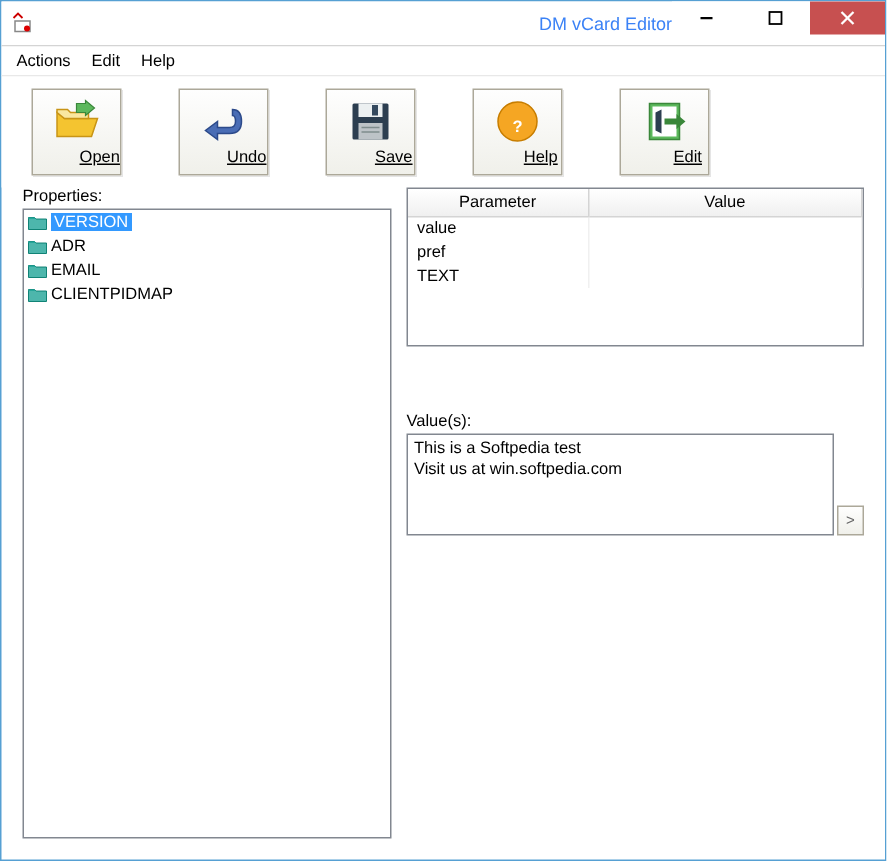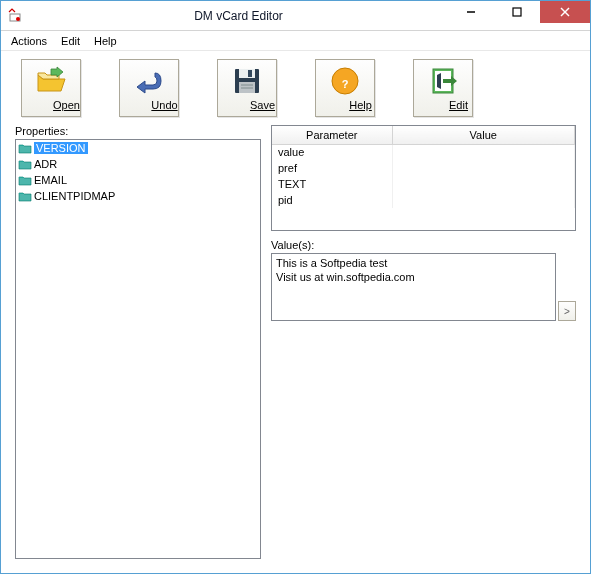--- a/index.html
+++ b/index.html
@@ -2,21 +2,21 @@
 <html><head>
   <meta charset="utf-8">
   <style>
     * { box-sizing: border-box; margin: 0; padding: 0; font-family: 'Segoe UI', Tahoma, sans-serif; font-size: 11px; }
     body { background: #fff; width: 591px; height: 574px; overflow: hidden; }
     
     .window { width: 591px; height: 574px; border: 1px solid #56a0d3; background: #fff; display: flex; flex-direction: column; }
     
     .titlebar { height: 30px; background: #fff; border-bottom: 1px solid #d4d4d4; display: flex; align-items: center; padding: 0 0 0 6px; }
     .titlebar-icon { width: 16px; height: 16px; margin-right: 6px; }
-    .titlebar-title { flex: 1; text-align: center; font-size: 12px; color: #0f172a; }
+    .titlebar-title { flex: 1; text-align: right; font-size: 12px; color: #3b82f6; }
     .titlebar-buttons { display: flex; height: 100%; }
     .titlebar-btn { width: 46px; height: 22px; display: flex; align-items: center; justify-content: center; background: #fff; border: none; }
     .titlebar-btn.close { background: #c75050; color: #fff; width: 50px; height: 22px; }
     .titlebar-btn svg { display: block; }
     
     .menubar { height: 20px; background: #fff; display: flex; align-items: center; padding: 0 4px; gap: 2px; border-bottom: 1px solid #e8e8e8; }
     .menubar-item { padding: 2px 6px; cursor: default; }
     
     .toolbar { height: 74px; background: #fff; display: flex; align-items: center; padding: 8px 20px; gap: 38px; }
     .toolbar-btn { width: 60px; height: 58px; border: 1px solid #aca899; background: linear-gradient(#fefefe, #f0f0ea); display: flex; flex-direction: column; align-items: center; justify-content: center; gap: 2px; cursor: pointer; box-shadow: 1px 1px 0 rgba(0,0,0,0.1); }
@@ -34,21 +34,21 @@
     .list-icon { width: 14px; height: 12px; flex-shrink: 0; }
     .list-text { font-size: 11px; text-align: right; }
     
     .right-panel { flex: 1; display: flex; flex-direction: column; gap: 8px; }
     .table-wrap { height: 106px; border: 1px solid #828790; background: #fff; overflow: auto; }
     .table { width: 100%; border-collapse: collapse; }
     .table th { text-align: center; font-weight: normal; padding: 2px 6px; height: 18px; background: linear-gradient(#fff, #f0f0f0); border-right: 1px solid #d4d4d4; border-bottom: 1px solid #d4d4d4; font-size: 11px; }
     .table td { padding: 0 6px; height: 16px; font-size: 11px; border-right: 1px solid #f0f0f0; }
     .table th:first-child, .table td:first-child { width: 120px; }
     
-    .values-wrap { display: flex; flex-direction: column; }
+    .values-wrap { display: flex; flex-direction: column; margin-top: 36px; }
     .values-row { display: flex; gap: 2px; align-items: flex-end; }
     .values-textarea { flex: 1; height: 68px; border: 1px solid #828790; background: #fff; padding: 2px 4px; font-size: 11px; resize: none; font-family: inherit; line-height: 1.3; }
     .values-btn { width: 18px; height: 20px; border: 1px solid #aca899; background: linear-gradient(#fefefe, #f0f0ea); display: flex; align-items: center; justify-content: center; font-size: 10px; color: #666; }
   </style>
 </head>
 <body>
 
 <div class="window">
 
   <div class="titlebar">
@@ -190,24 +190,20 @@
                 <td></td>
               </tr>
               <tr>
                 <td>pref</td>
                 <td></td>
               </tr>
               <tr>
                 <td>TEXT</td>
                 <td></td>
               </tr>
-              <tr>
-                <td>pid</td>
-                <td></td>
-              </tr>
             </tbody>
         </table>
       </div>
 
       <div class="values-wrap">
         <div class="panel-label">Value(s):</div>
         <div class="values-row">
           <textarea class="values-textarea" id="values-ta" style="">This is a Softpedia test
 Visit us at win.softpedia.com</textarea>
           <button class="values-btn">&gt;</button>

